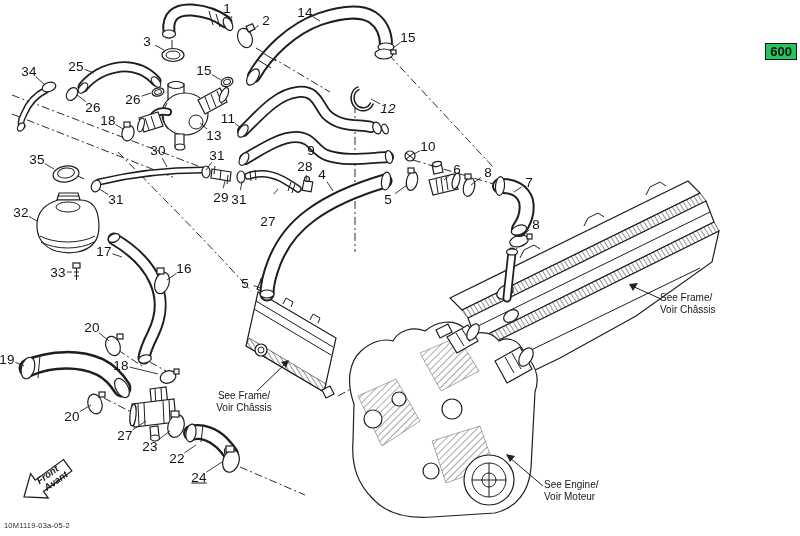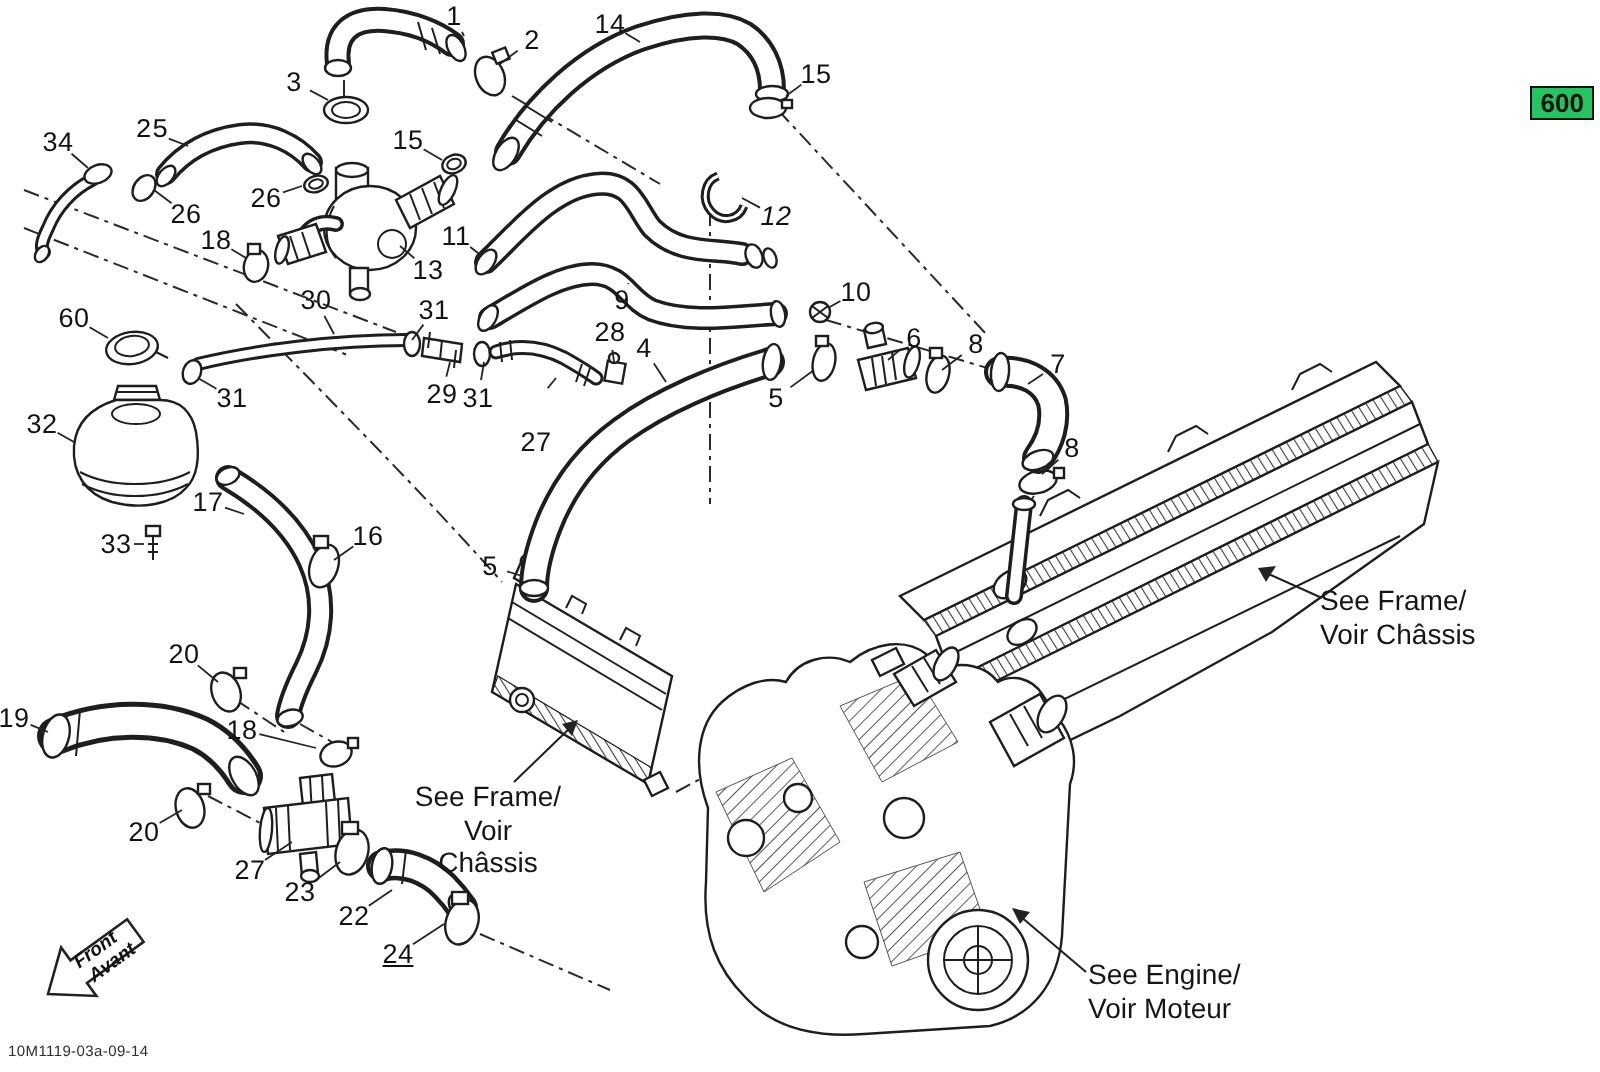--- a/index.html
+++ b/index.html
@@ -6,21 +6,21 @@
   body{
     width:800px;height:536px;position:relative;overflow:hidden;
     background:#fff;font-family:"Liberation Sans",sans-serif;
   }
   #art,#leaders{position:absolute;left:0;top:0;}
   #leaders line{stroke:#242424;stroke-width:.9;}
   .callout{
     position:absolute;transform:translate(-50%,-50%);
     font-size:13.5px;color:#121212;letter-spacing:.2px;white-space:nowrap;
   }
-  .anno{position:absolute;font-size:14px;color:#161616;line-height:1.18;}
+  .anno{position:absolute;font-size:10px;color:#161616;line-height:1.18;}
   .anno span{display:block;}
   .anno.center{text-align:center;}
   .badge{
     position:absolute;top:3px;right:3px;border:1.8px solid #111;
     padding:0 4px;font-weight:bold;font-size:13px;color:#111;background:#22c55e;margin-top:40px;
   }
   .partcode{position:absolute;left:4px;top:521px;font-size:7.5px;color:#2e2e2e;letter-spacing:.2px;}
   
   .ho{fill:none;stroke:#1e1e1e;stroke-linecap:round;}
   .hi{fill:none;stroke:#fff;stroke-linecap:round;}
@@ -422,40 +422,40 @@
     <line x1="206.5" y1="472.1" x2="222" y2="462"></line>
   </svg>
 
 <div id="callout-layer">
     <span class="callout" style="left: 227px; top: 8px;">1</span>
     <span class="callout" style="left: 266px; top: 20px;">2</span>
     <span class="callout" style="left: 147px; top: 41px;">3</span>
     <span class="callout" style="left: 305px; top: 12px;">14</span>
     <span class="callout" style="left: 408px; top: 37px;">15</span>
     <span class="callout" style="left: 204px; top: 70px;">15</span>
-    <span class="callout" style="left: 76px; top: 66px; font-family: Liberation Mono, monospace;">25</span>
+    <span class="callout" style="left: 76px; top: 66px;">25</span>
     <span class="callout" style="left: 29px; top: 71px;">34</span>
     <span class="callout" style="left: 93px; top: 107px;">26</span>
     <span class="callout" style="left: 133px; top: 99px;">26</span>
     <span class="callout" style="left: 108px; top: 120px;">18</span>
     <span class="callout" style="left: 214px; top: 135px;">13</span>
     <span class="callout" style="left: 228px; top: 118px;">11</span>
     <span class="callout" style="left: 388px; top: 108px; font-style: italic;">12</span>
     <span class="callout" style="left: 311px; top: 150px;">9</span>
     <span class="callout" style="left: 428px; top: 146px;">10</span>
     <span class="callout" style="left: 457px; top: 169px;">6</span>
     <span class="callout" style="left: 488px; top: 172px;">8</span>
     <span class="callout" style="left: 529px; top: 182px;">7</span>
     <span class="callout" style="left: 536px; top: 224px;">8</span>
     <span class="callout" style="left: 158px; top: 150px;">30</span>
     <span class="callout" style="left: 217px; top: 155px;">31</span>
     <span class="callout" style="left: 305px; top: 166px;">28</span>
     <span class="callout" style="left: 322px; top: 174px;">4</span>
     <span class="callout" style="left: 388px; top: 199px;">5</span>
-    <span class="callout" style="left: 37px; top: 159px;">60</span>
+    <span class="callout" style="left: 37px; top: 159px;">35</span>
     <span class="callout" style="left: 21px; top: 212px;">32</span>
     <span class="callout" style="left: 116px; top: 199px;">31</span>
     <span class="callout" style="left: 221px; top: 197px;">29</span>
     <span class="callout" style="left: 239px; top: 199px;">31</span>
     <span class="callout" style="left: 268px; top: 201px; margin-top: 20px;">27</span>
     <span class="callout" style="left: 104px; top: 251px;">17</span>
     <span class="callout" style="left: 184px; top: 268px;">16</span>
     <span class="callout" style="left: 58px; top: 272px;">33</span>
     <span class="callout" style="left: 245px; top: 283px;">5</span>
     <span class="callout" style="left: 92px; top: 327px;">20</span>
@@ -475,13 +475,13 @@
 <div class="anno center" style="left:206px;top:390px;width:76px;">
   <span>See Frame/</span>
   <span>Voir Châssis</span>
 </div>
 <div class="anno" style="left:544px;top:479px;">
   <span>See Engine/</span>
   <span>Voir Moteur</span>
 </div>
 
 <div class="badge">600</div>
-<div class="partcode">10M1119-03a-09-14</div>
+<div class="partcode">10M1119-03a-05-2</div>
 
 </body></html>

